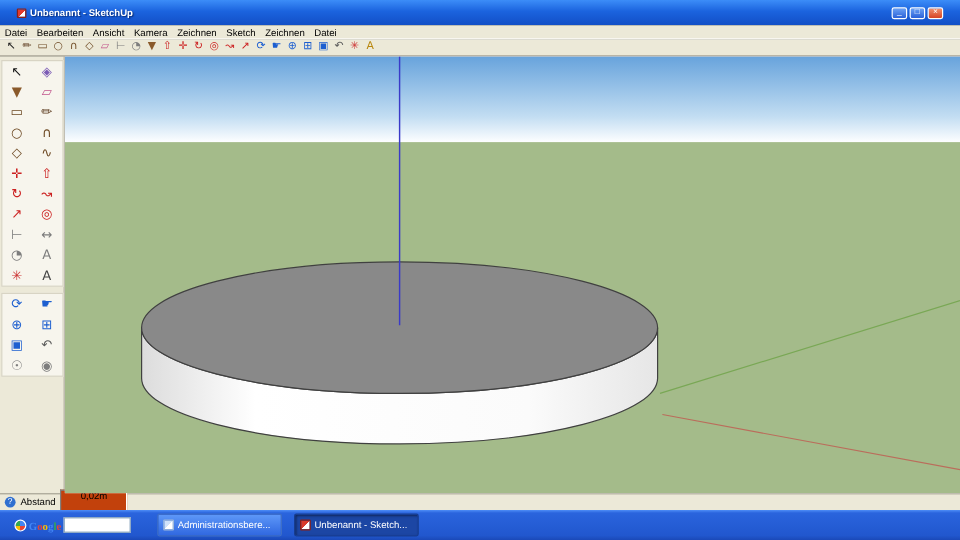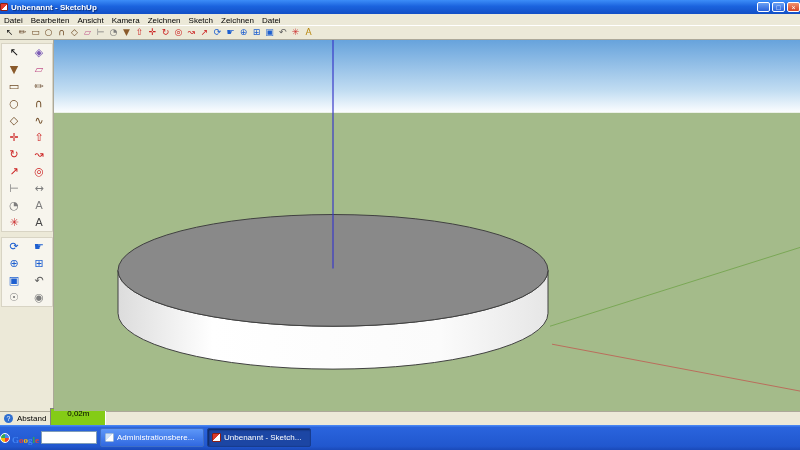--- a/index.html
+++ b/index.html
@@ -1,21 +1,21 @@
 <!DOCTYPE html>
 <html><head>
 <meta charset="utf-8">
 <style>
   *{margin:0;padding:0;box-sizing:border-box}
   html,body{width:800px;height:450px;overflow:hidden}
   body{font-family:"Liberation Sans",sans-serif;background:#000;position:relative}
 
   .window{position:absolute;left:0;top:0;width:800px;height:425px;display:flex;flex-direction:column}
 
-  .titlebar{height:14px;background:linear-gradient(180deg,#3C8DF8 0%,#1B63DE 45%,#124FC6 100%);display:flex;align-items:center;padding:0 0;gap:3px}
+  .titlebar{height:21px;background:linear-gradient(180deg,#3C8DF8 0%,#1B63DE 45%,#124FC6 100%);display:flex;align-items:center;padding:0 14px;gap:3px}
   .app-icon{width:8px;height:8px;border-radius:1px;background:linear-gradient(135deg,#E23B2E 55%,#ffffff 55%);border:1px solid #8c1f16;flex:none}
   .title{color:#fff;font-size:8px;font-weight:bold;flex:1;white-space:nowrap;text-shadow:1px 1px 1px #0a2f7a}
   .win-controls{display:flex;gap:2px}
   .wc{width:13px;height:10px;font-size:7px;line-height:7px;color:#fff;border:1px solid #fff;border-radius:2px;background:linear-gradient(180deg,#6AA0F4,#2B62D9);padding:0;text-align:center}
   .wc.close{background:linear-gradient(180deg,#F0926F,#D64424)}
 
   .menubar{height:12px;background:#ECE9D8;display:flex;align-items:flex-end;border-bottom:1px solid #FFFFFF}
   .menu-item{font-size:8px;padding:0 4px;color:#000;white-space:nowrap}
 
   .toolbar{height:14px;background:#ECE9D8;display:flex;align-items:center;padding:0 3px;border-bottom:1px solid #ACA899}
@@ -26,28 +26,28 @@
   .palette{display:grid;grid-template-columns:repeat(2,25px);background:#F7F5ED;border:1px solid #D8D4C4}
   .stool{height:17px;display:flex;align-items:center;justify-content:center;font-size:11px;font-family:"DejaVu Sans",sans-serif;cursor:default}
 
   .viewport{flex:1;position:relative;background:#fff}
   .viewport svg{display:block;width:100%;height:100%}
 
   .statusbar{height:14px;background:#ECE9D8;border-top:1px solid #ACA899;display:flex;align-items:center;padding:0 4px;gap:4px;font-size:8px;color:#000}
   .help-icon{width:9px;height:9px;border-radius:50%;background:#2F6FD0;color:#fff;font-size:7px;line-height:9px;text-align:center;flex:none}
   .hint{flex:1;white-space:nowrap;overflow:hidden}
   .measure{display:flex;align-items:center;gap:4px;white-space:nowrap}
-  .vcb{width:56px;height:22px;background:#84cc16;border:1px solid;border-color:#808080 #fff #fff #808080;font-size:8px;line-height:9px;text-align:center}
+  .vcb{width:56px;height:22px;background:#c2410c;border:1px solid;border-color:#808080 #fff #fff #808080;font-size:8px;line-height:9px;text-align:center}
 
   .taskbar{position:absolute;left:0;top:425px;width:800px;height:25px;display:flex;align-items:center;background:linear-gradient(180deg,#4E8DF7 0%,#2A64DD 10%,#2157CE 85%,#1A49B8 100%)}
-  .google{display:flex;align-items:center;gap:2px;padding:0 0}
+  .google{display:flex;align-items:center;gap:2px;padding:0 12px}
   .gicon{width:10px;height:10px;border-radius:50%;background:conic-gradient(#4285F4 0 25%,#EA4335 25% 50%,#FBBC05 50% 75%,#34A853 75% 100%);border:1px solid #fff;flex:none}
   .glogo span{font-size:9px;font-weight:bold;font-family:"Liberation Serif",serif}
   .gsearch{width:56px;height:13px;font-size:8px;border:1px solid #7F9DB9;padding:0 2px;background:#fff}
-  .task-btn{height:19px;width:104px;margin-left:3px;display:flex;align-items:center;gap:3px;padding:0 4px;border:1px solid #3E6EC6;border-radius:2px;background:linear-gradient(180deg,#5D97F8,#3068E0);color:#fff;font-size:8px;white-space:nowrap;overflow:hidden;cursor:default}
+  .task-btn{height:19px;width:104px;margin-left:10px;display:flex;align-items:center;gap:3px;padding:0 4px;border:1px solid #3E6EC6;border-radius:2px;background:linear-gradient(180deg,#5D97F8,#3068E0);color:#fff;font-size:8px;white-space:nowrap;overflow:hidden;cursor:default}
   .task-btn.pressed{background:#1C46A4;box-shadow:inset 1px 1px 2px rgba(0,0,0,.45);border-color:#173C8F}
   .tb-icon{width:9px;height:9px;flex:none;background:linear-gradient(135deg,#CFE2FA 50%,#ffffff 50%);border:1px solid #9db8d9;border-radius:1px}
   .tb-icon.su{background:linear-gradient(135deg,#D93A2B 50%,#ffffff 50%);border-color:#8c1f16}
   .task-label{overflow:hidden;text-overflow:ellipsis}
   .tray{margin-left:auto;height:100%;display:flex;align-items:center;gap:4px;padding:0 7px;background:linear-gradient(180deg,#3BA0F0,#1478DA);border-left:1px solid #0F50B4}
   .lang{color:#fff;font-size:8px;font-weight:bold}
   .tray-ic{width:9px;height:9px;border-radius:2px;flex:none}
   .t1{background:radial-gradient(circle at 35% 35%,#BDE0FA,#2F7CF6);border-radius:50%}
   .t2{background:#49B34F}
   .t3{background:#E0B52F}

